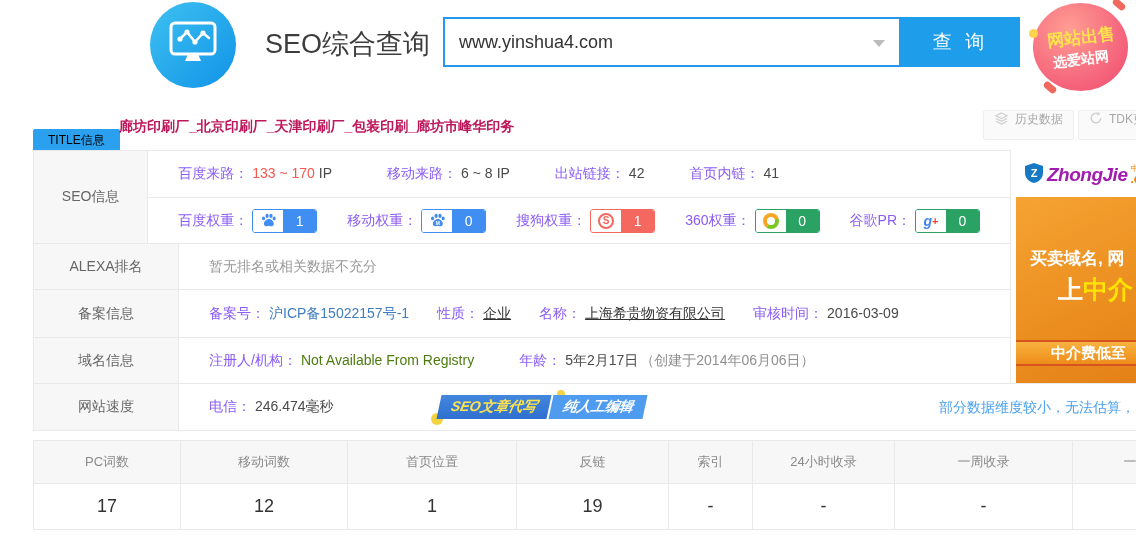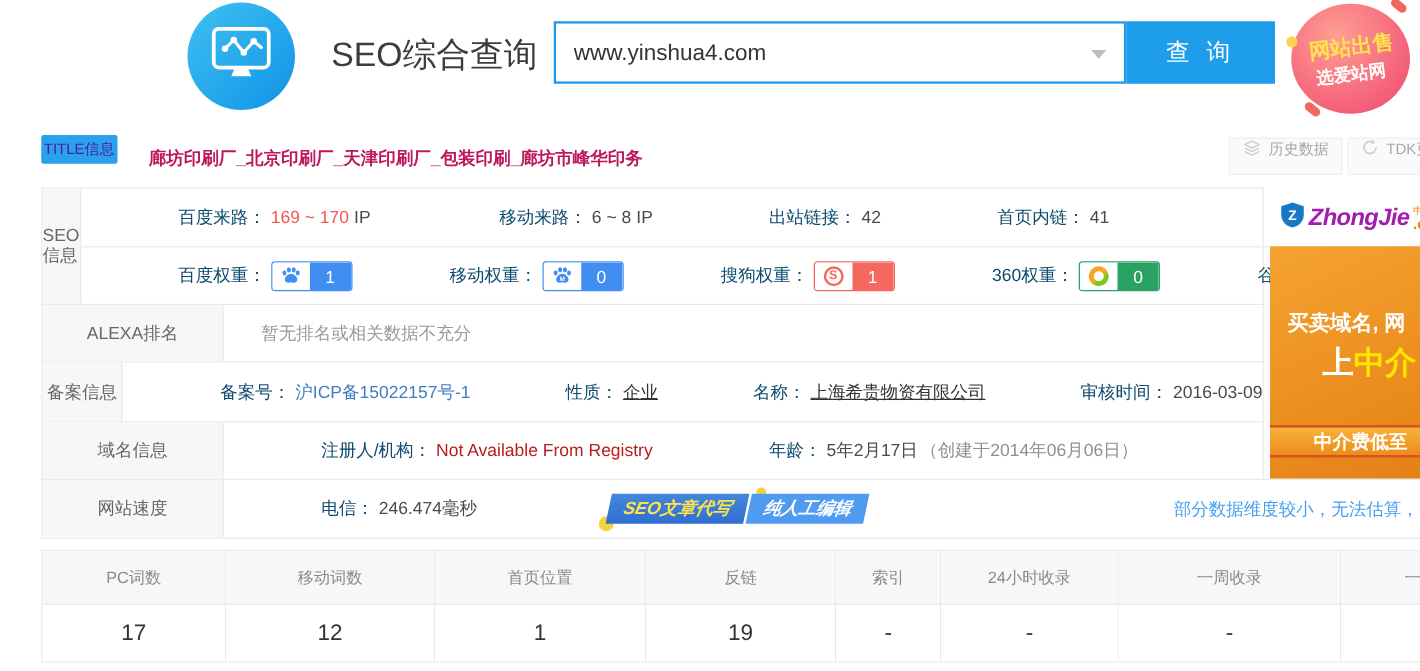--- a/index.html
+++ b/index.html
@@ -22,47 +22,47 @@
   .promo { position:absolute; left:1033px; top:3px; width:95px; height:88px; border-radius:50%;
           background:radial-gradient(circle at 38% 30%,#ff9e93 0%,#f4607a 70%,#ef4a6e 100%);
           display:flex; flex-direction:column; align-items:center; justify-content:center; cursor:pointer; }
   .promo-l1 { color:#ffe34d; font-weight:bold; font-size:17px; transform:rotate(-7deg); white-space:nowrap; }
   .promo-l2 { color:#fff; font-weight:bold; font-size:14px; transform:rotate(-7deg); margin-top:2px; white-space:nowrap; }
   .promo .dot1 { position:absolute; left:-4px; top:26px; width:9px; height:9px; border-radius:50%; background:#ffd34e; }
   .promo .dot2 { position:absolute; right:2px; top:-2px; width:14px; height:7px; border-radius:4px; background:#f0695c; transform:rotate(40deg); }
   .promo .dot3 { position:absolute; left:10px; bottom:0px; width:14px; height:7px; border-radius:4px; background:#f0695c; transform:rotate(40deg); }
 
   
-  .title-badge { position:absolute; left:33px; top:108px; height:23px; line-height:23px; padding:0 2px;
-          background:#2aa0ee; color:#4c1d95; font-size:12px; border-radius:2px; }
+  .title-badge { position:absolute; left:33px; top:129px; height:23px; line-height:23px; padding:0 15px;
+          background:#2aa0ee; color:#000000; font-size:12px; border-radius:2px; }
   .page-title { position:absolute; left:119px; top:118px; font-size:14px; color:#be185d; white-space:nowrap;font-weight:bold; }
   .bar-btn { position:absolute; top:110px; height:30px; display:flex; gap:6px;
           background:#fafafa; border:1px solid #efefef; border-radius:2px; color:#a8a8a8; font-size:12px;
           padding:0 10px; cursor:pointer; white-space:nowrap; }
   .hist-btn { left:983px; }
   .tdk-btn  { left:1078px; width:95px; }
 
   
   .itable { position:absolute; left:33px; top:150px; width:1103px; font-size:14px; }
   .igroup { display:flex; border-top:1px solid #e9e9e9; border-left:1px solid #e9e9e9; }
   .igroup.short { width:978px; border-right:1px solid #e9e9e9; }
   .igroup.last { border-bottom:1px solid #e9e9e9; }
   .ilabel { width:145px; background:#f7f7f7; border-right:1px solid #e9e9e9;
           display:flex; align-items:center; justify-content:center; color:#666; }
   .icontent { flex:1; }
   .iline { display:flex; align-items:center; padding-left:30px; height:46px; white-space:nowrap; }
   .iline + .iline { border-top:1px solid #e9e9e9; }
   .h47 .iline, .iline.h47 { height:45px; }
-  .k { color:#0c4a6e;margin-left:48px; }
+  .k { color:#8b5cf6; }
   .v { color:#4a4a4a; margin-left:4px; }
   .v.red { color:#f4574d; }
   .sfx { color:#4a4a4a; margin-left:4px; }
   .gap55 { margin-right:55px; } .gap45 { margin-right:45px; } .gap28 { margin-right:28px; }
   .link { color:#3f7cc0; cursor:pointer; margin-left:4px; }
-  .link2 { color:#b91c1c; cursor:pointer; margin-left:4px; }
+  .link2 { color:#4d7c0f; cursor:pointer; margin-left:4px; }
   .ulink { color:#333; text-decoration:underline; cursor:pointer; margin-left:4px; }
   .muted { color:#999; }
   .gray { color:#8f8f8f; margin-left:2px; }
 
   
   .witem { display:flex; align-items:center; margin-right:30px; }
   .wbadge { display:inline-flex; height:24px; border-radius:3px; overflow:hidden; cursor:pointer; margin-left:4px; }
   .wbadge.blue  { border:1px solid #418ef2; }
   .wbadge.redb  { border:1px solid #f4685f; }
   .wbadge.green { border:1px solid #2aa263; }
@@ -172,21 +172,21 @@
     </span>
     <span>TDK更</span>
   </div>
 
   <div class="itable">
 
     <div class="igroup short">
       <div class="ilabel">SEO信息</div>
       <div class="icontent">
         <div class="iline">
-          <span class="gap55"><span class="k">百度来路：</span><span class="v red">169 ~ 170</span><span class="sfx">IP</span></span>
+          <span class="gap55"><span class="k">百度来路：</span><span class="v red">133 ~ 170</span><span class="sfx">IP</span></span>
           <span class="gap45"><span class="k">移动来路：</span><span class="v">6 ~ 8</span><span class="sfx">IP</span></span>
           <span class="gap45"><span class="k">出站链接：</span><span class="v">42</span></span>
           <span><span class="k">首页内链：</span><span class="v">41</span></span>
         </div>
         <div class="iline">
           <span class="witem">
               <span class="k">百度权重：</span>
             <span class="wbadge blue">
               <span class="wicon">
                 <svg width="17" height="17" viewBox="0 0 24 24">

